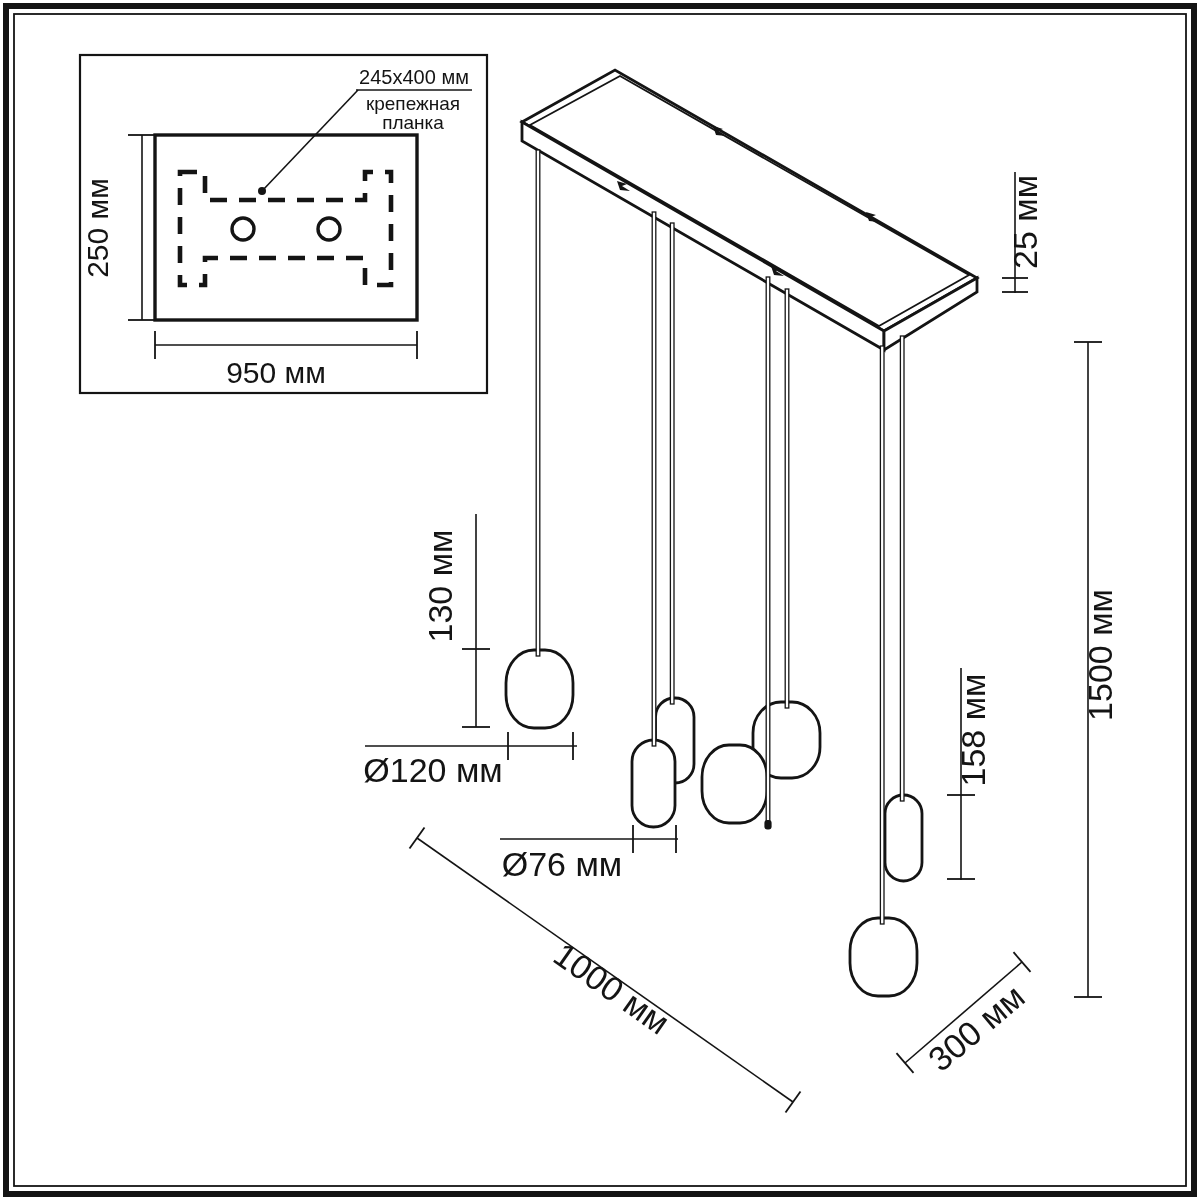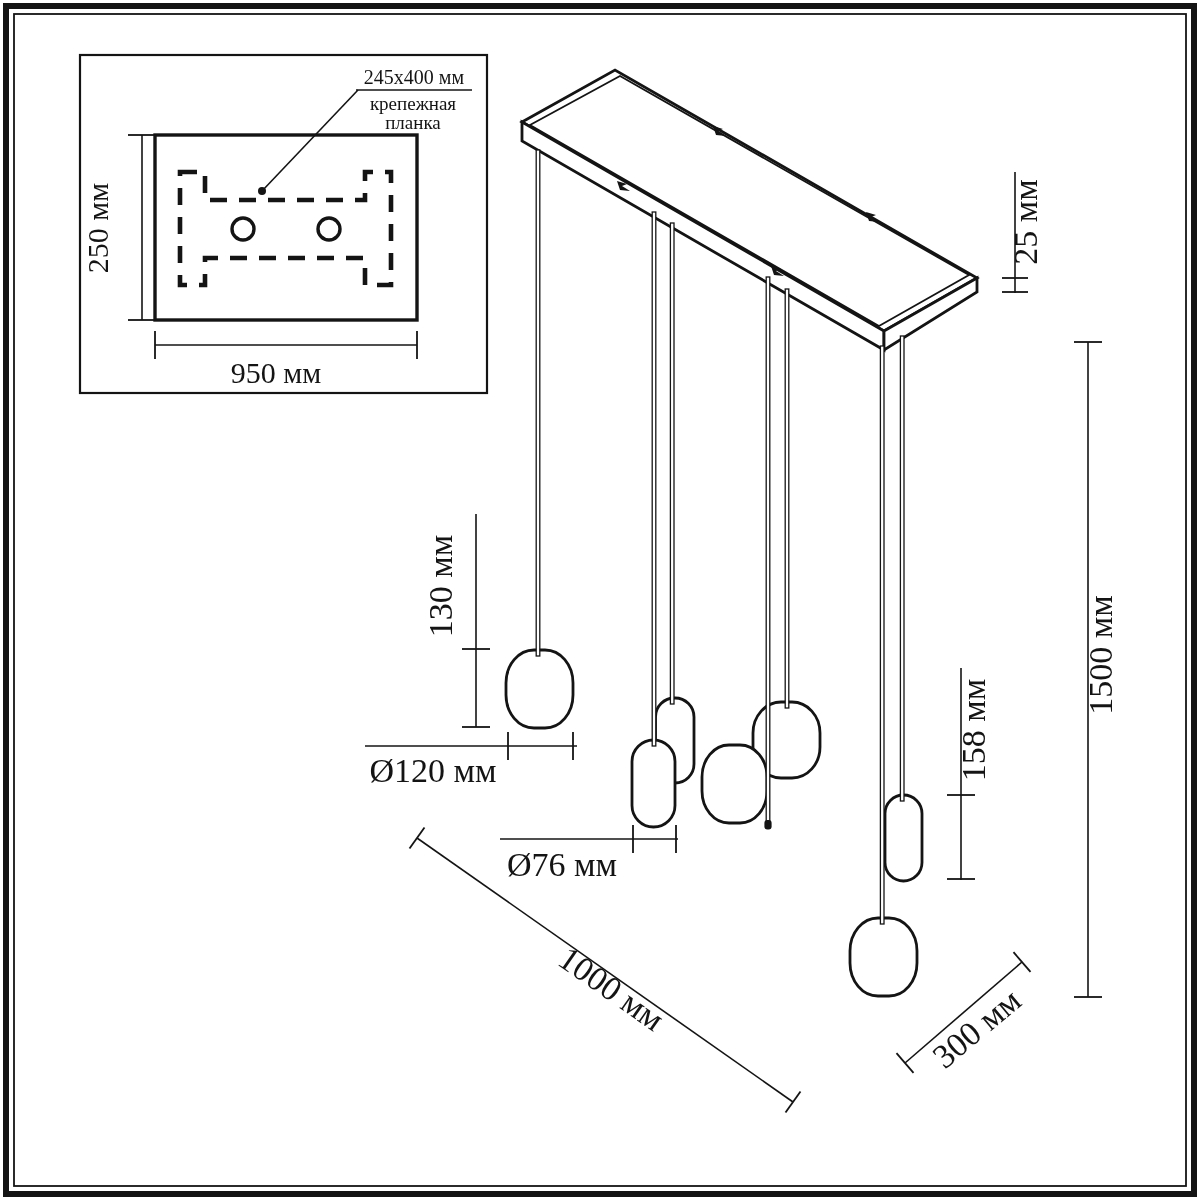--- a/index.html
+++ b/index.html
@@ -1,17 +1,17 @@
 <!DOCTYPE html>
 <html><head>
 <meta charset="utf-8">
 <style>
   html,body{margin:0;padding:0;background:#ffffff;}
   .page{width:1200px;height:1200px;position:relative;background:#ffffff;
-        font-family:Liberation Serif, serif;}
+        font-family:Liberation Sans, sans-serif;}
   svg{display:block;}
   text{fill:#141414;}
   .dim-text{font-size:34px;}
   .dim-text-small{font-size:30px;}
   .label-text{font-size:20px;}
   .label-text2{font-size:19px;}
 </style>
 </head>
 <body>
 

